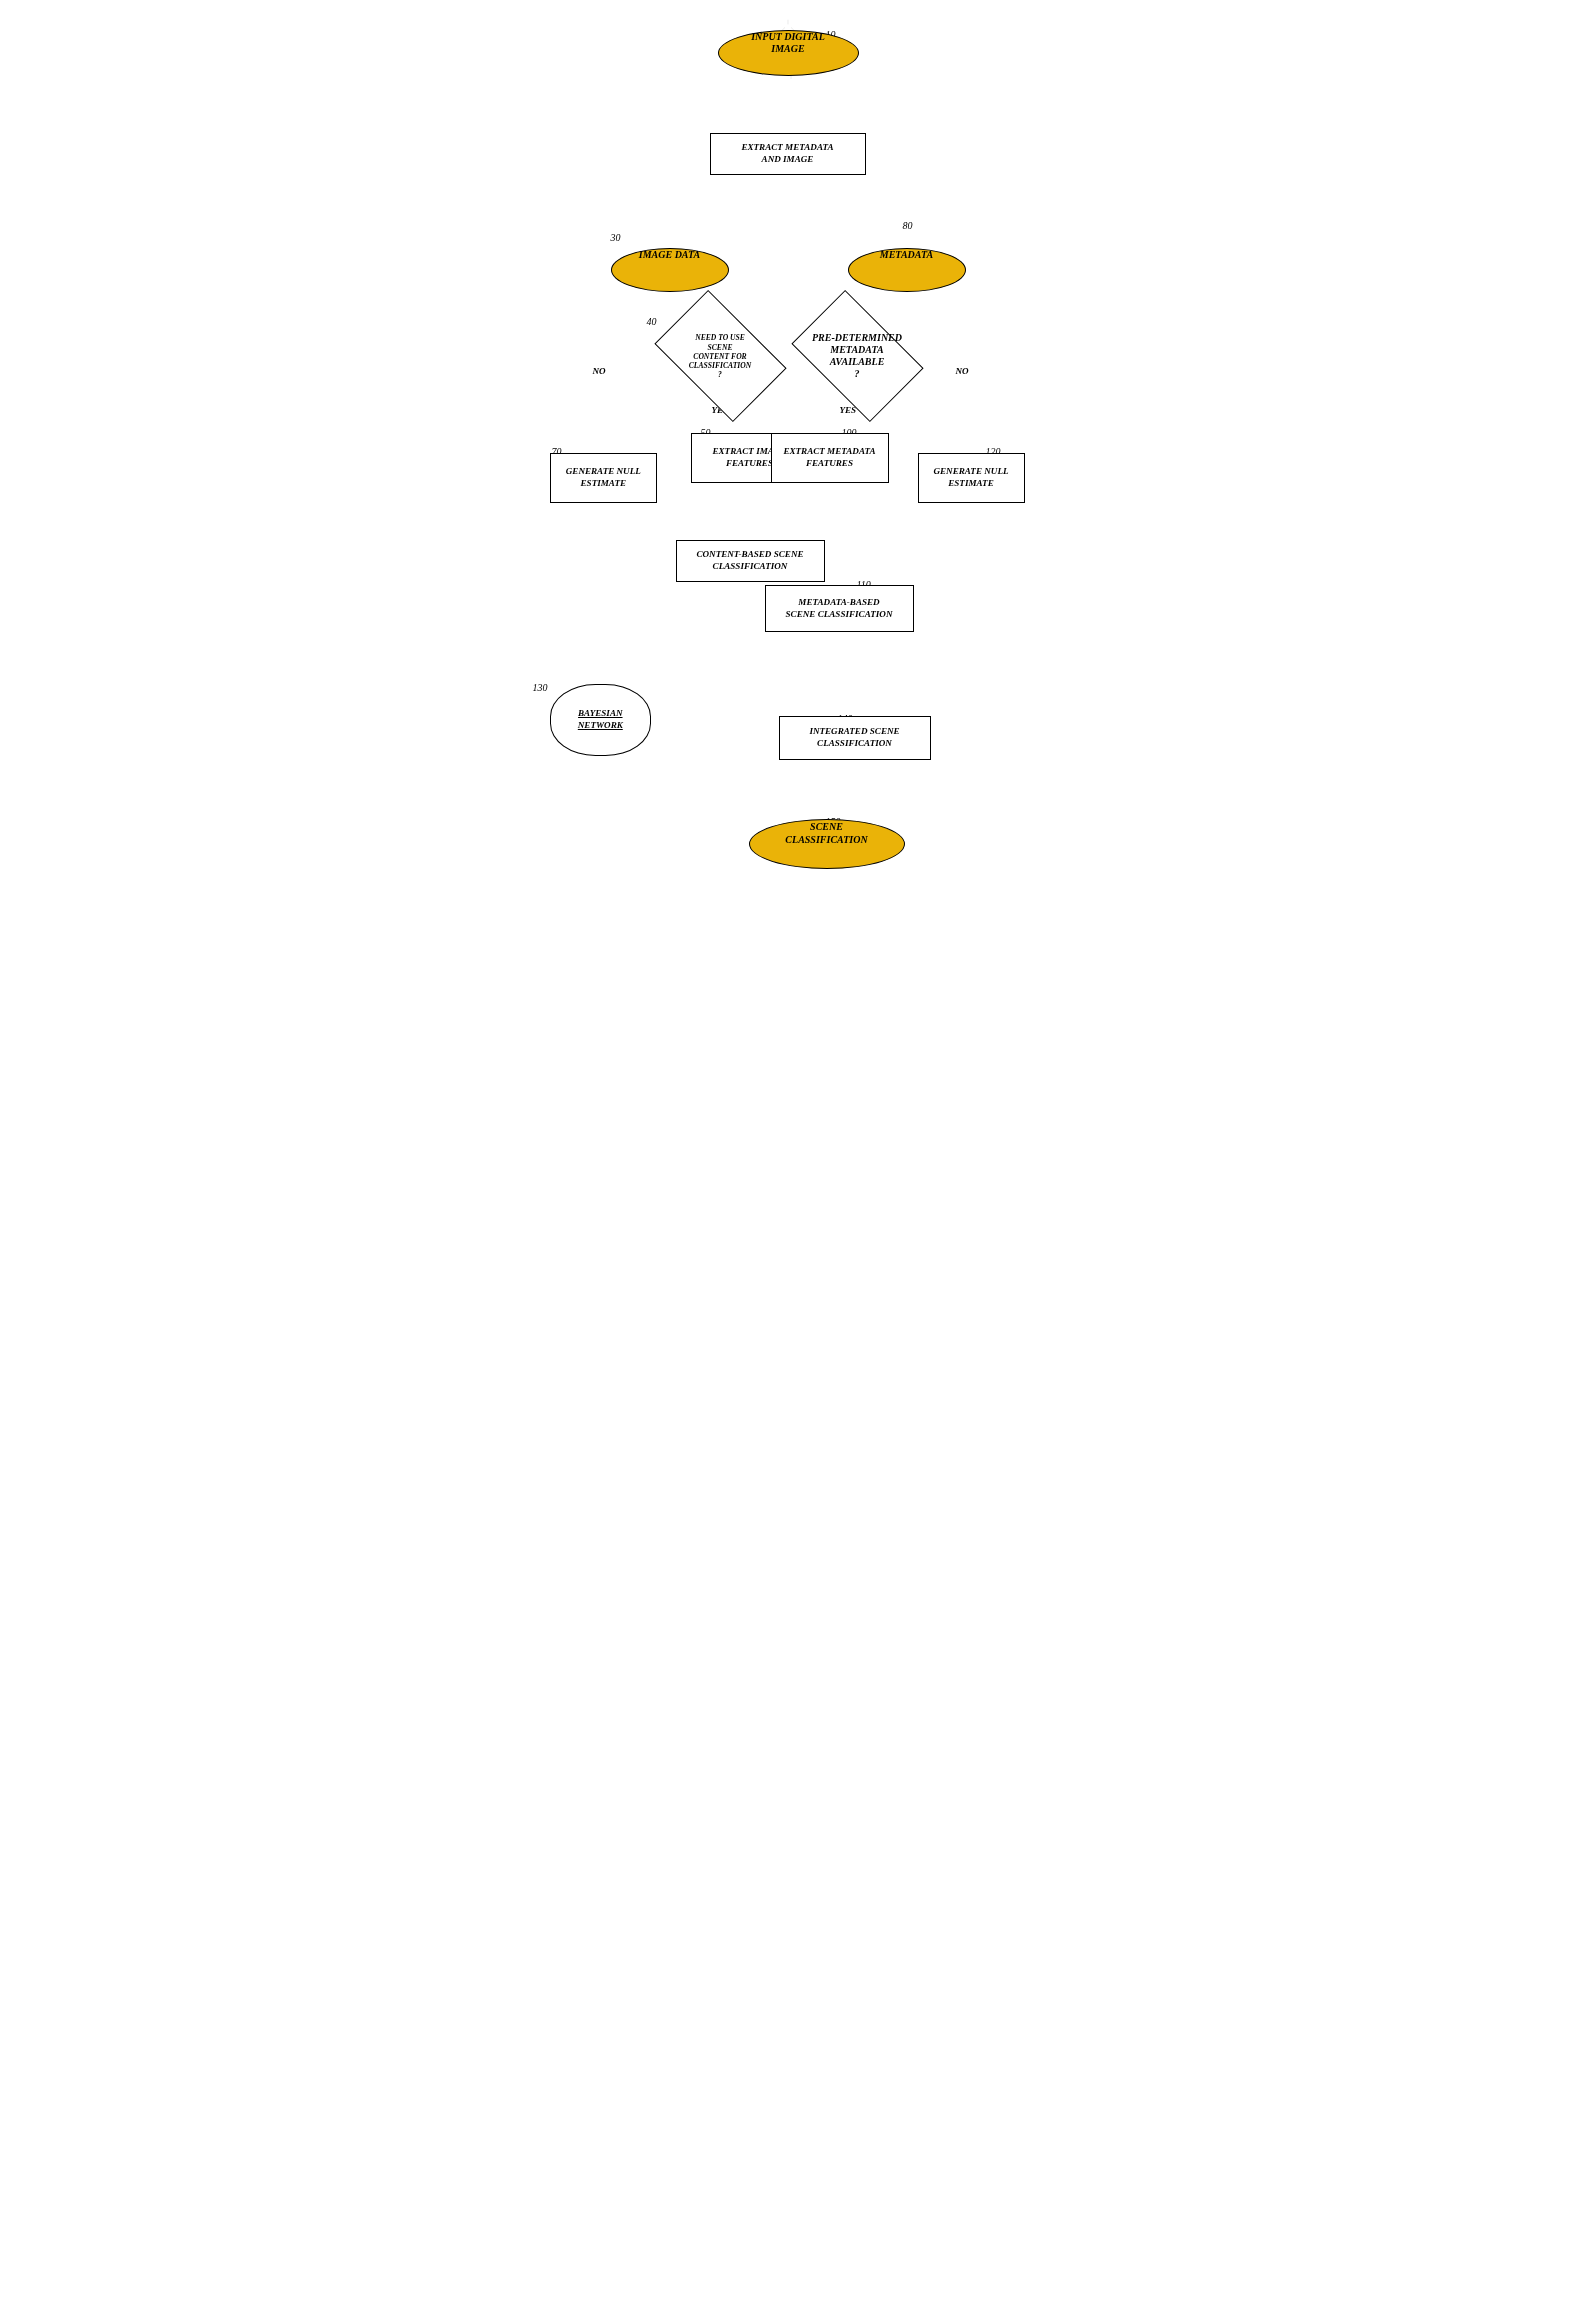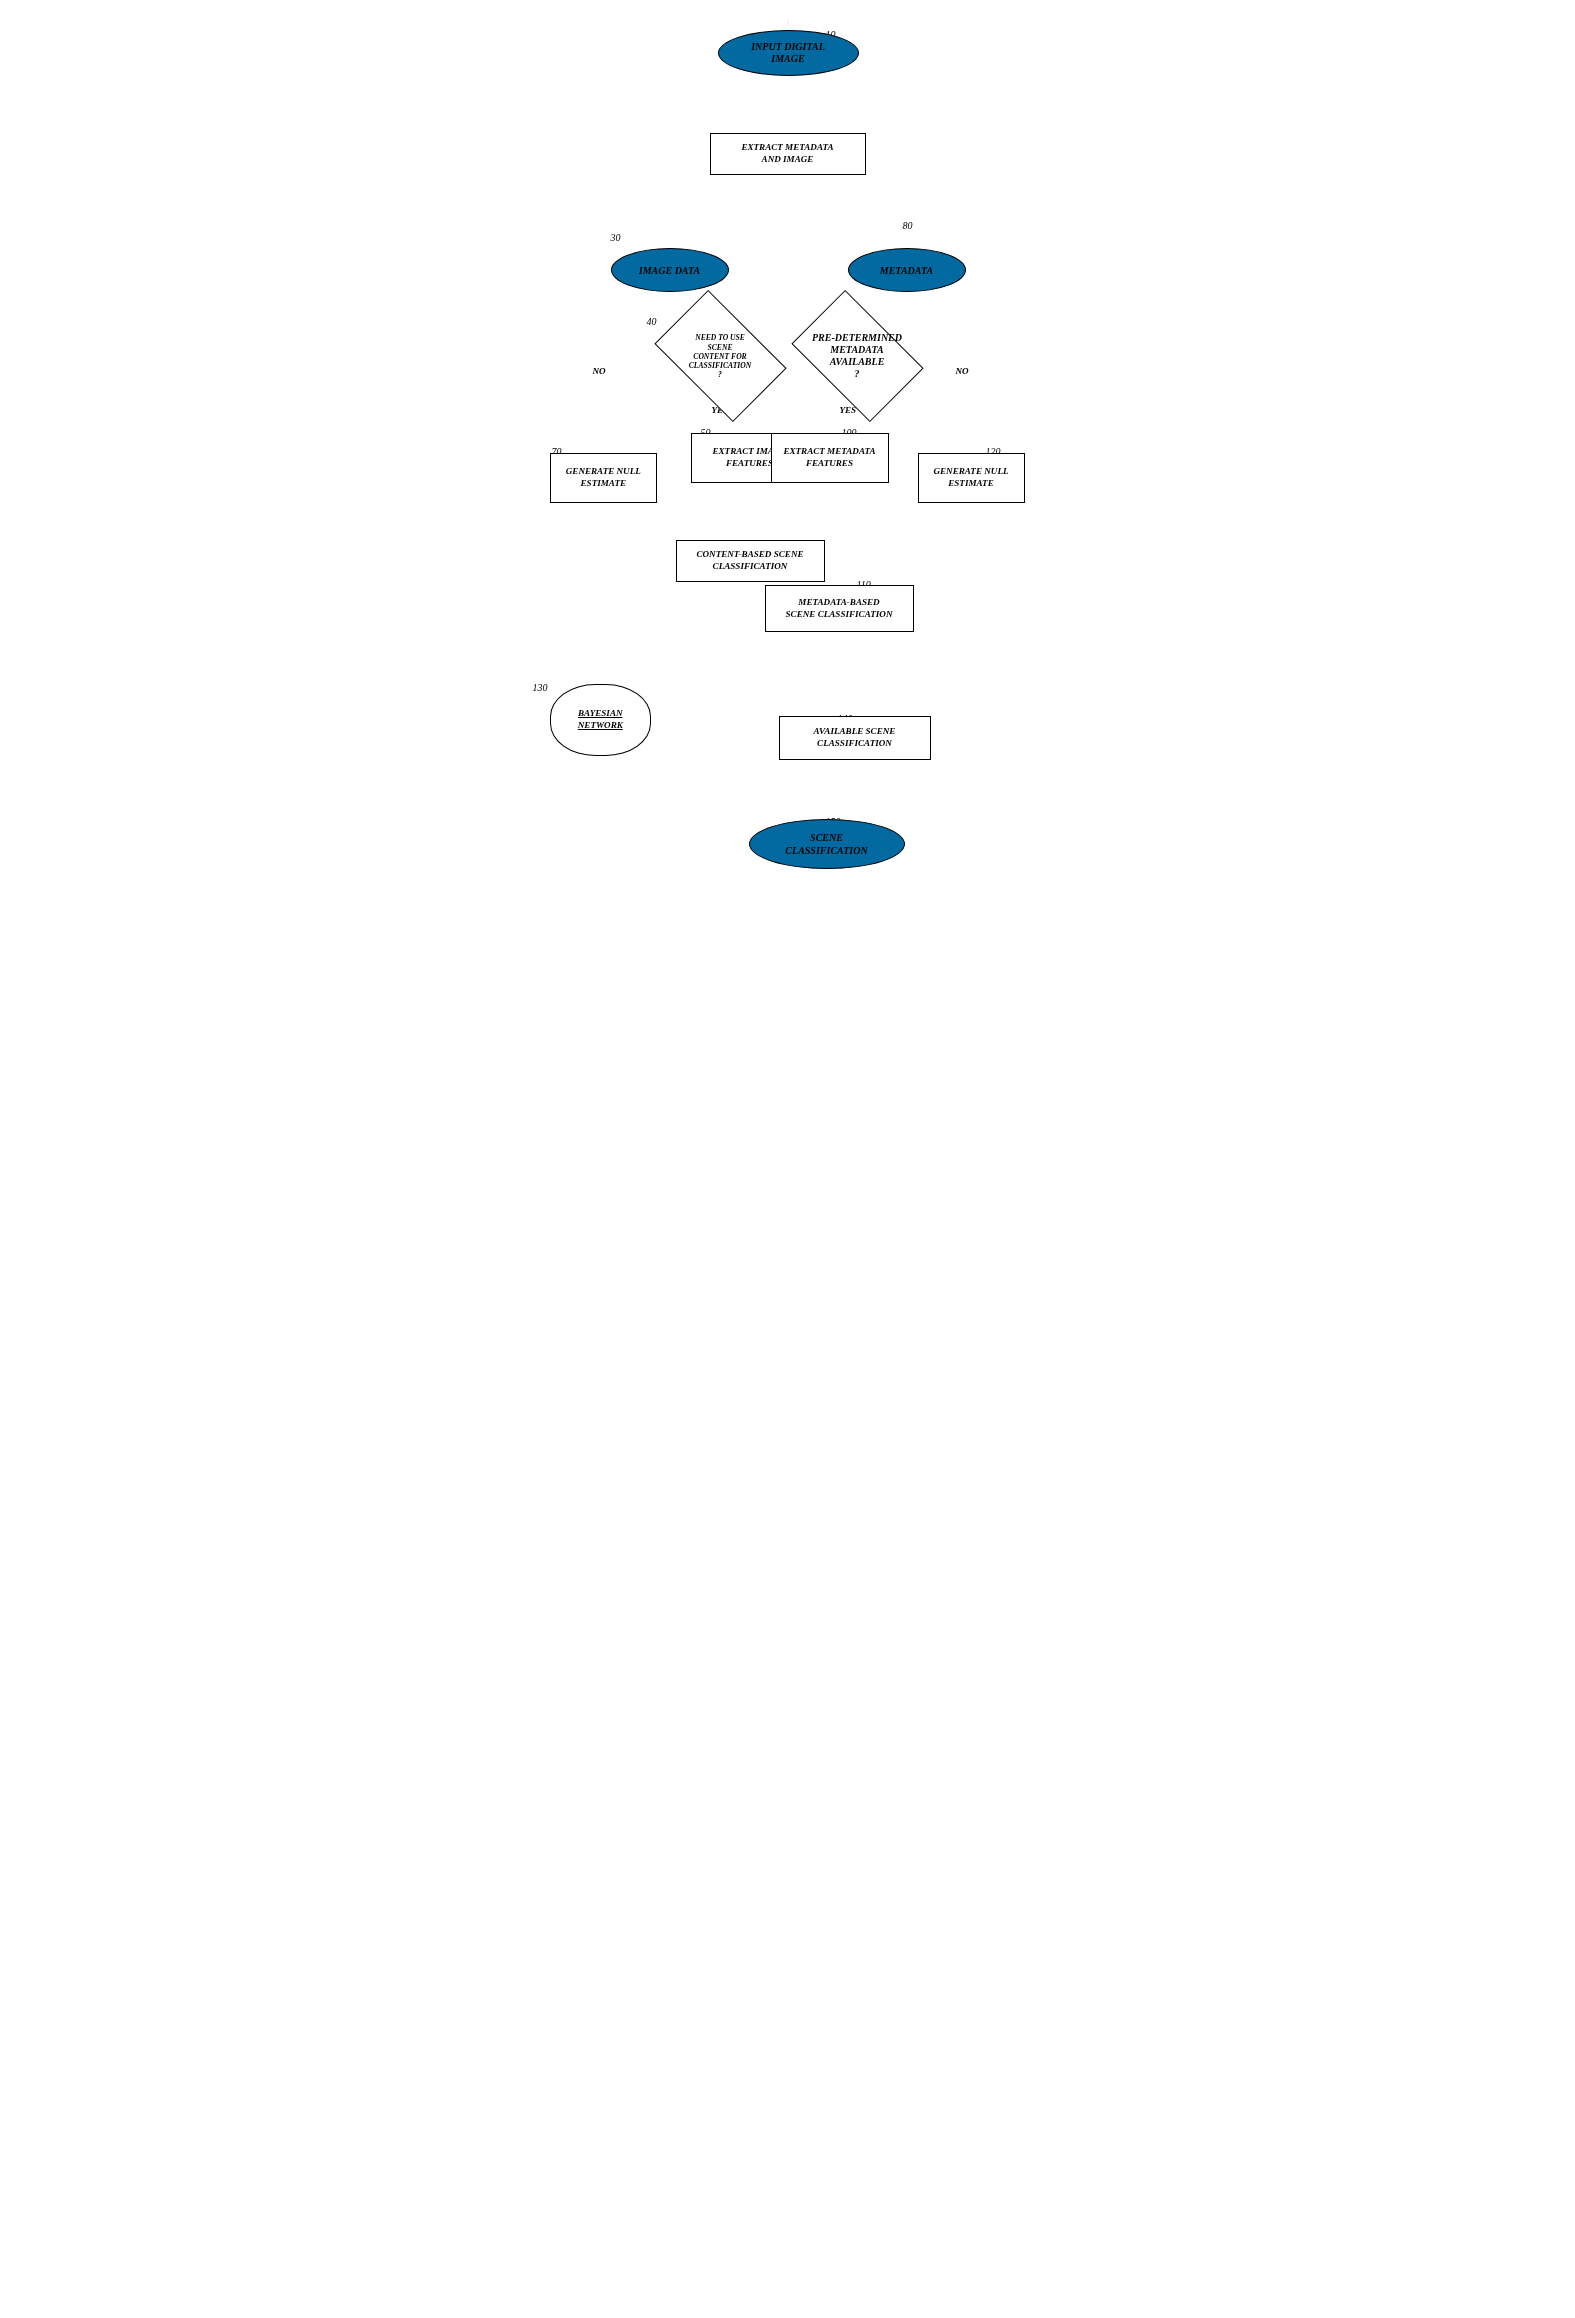--- a/index.html
+++ b/index.html
@@ -24,26 +24,26 @@
       top: 0; left: 0;
       width: 100%;
       height: 100%;
       pointer-events: none;
     }
     
     .ellipse-shape {
       border: 1.5px solid #000;
       border-radius: 50%;
       display: flex;
-      align-items: center;
+      align-items: flex-start;
       justify-content: center;
       text-align: center;
       font-size: 10px;
       font-weight: bold;
-      background: #0369a1;
+      background: #eab308;
       position: absolute;
     }
     .rect-shape {
       border: 1.5px solid #000;
       display: flex;
       align-items: center;
       justify-content: center;
       text-align: center;
       font-size: 9.1px;
       font-weight: bold;
@@ -244,21 +244,21 @@
     <span style="white-space:pre-line; line-height:1.3;">METADATA-BASED
 SCENE CLASSIFICATION</span>
   </div>
 
   <div class="cylinder-shape" style="left:21.3px; top:669px; width:101px; height:72px; font-size:9.1px; border-radius:45%;">
     <span style="white-space:pre-line; line-height:1.3;text-decoration:underline;">BAYESIAN
 NETWORK</span>
   </div>
 
   <div class="rect-shape" style="left:250px; top:701px; width:152px; height:44px; font-size:9.1px;">
-    <span style="white-space:pre-line; line-height:1.3;">AVAILABLE SCENE
+    <span style="white-space:pre-line; line-height:1.3;">INTEGRATED SCENE
 CLASSIFICATION</span>
   </div>
 
   <div class="ellipse-shape" style="left:220px; top:804px; width:156px; height:50px; font-size:10px;">
     <span style="white-space:pre-line; line-height:1.3;">SCENE
 CLASSIFICATION</span>
   </div>
 
 </div>
 

